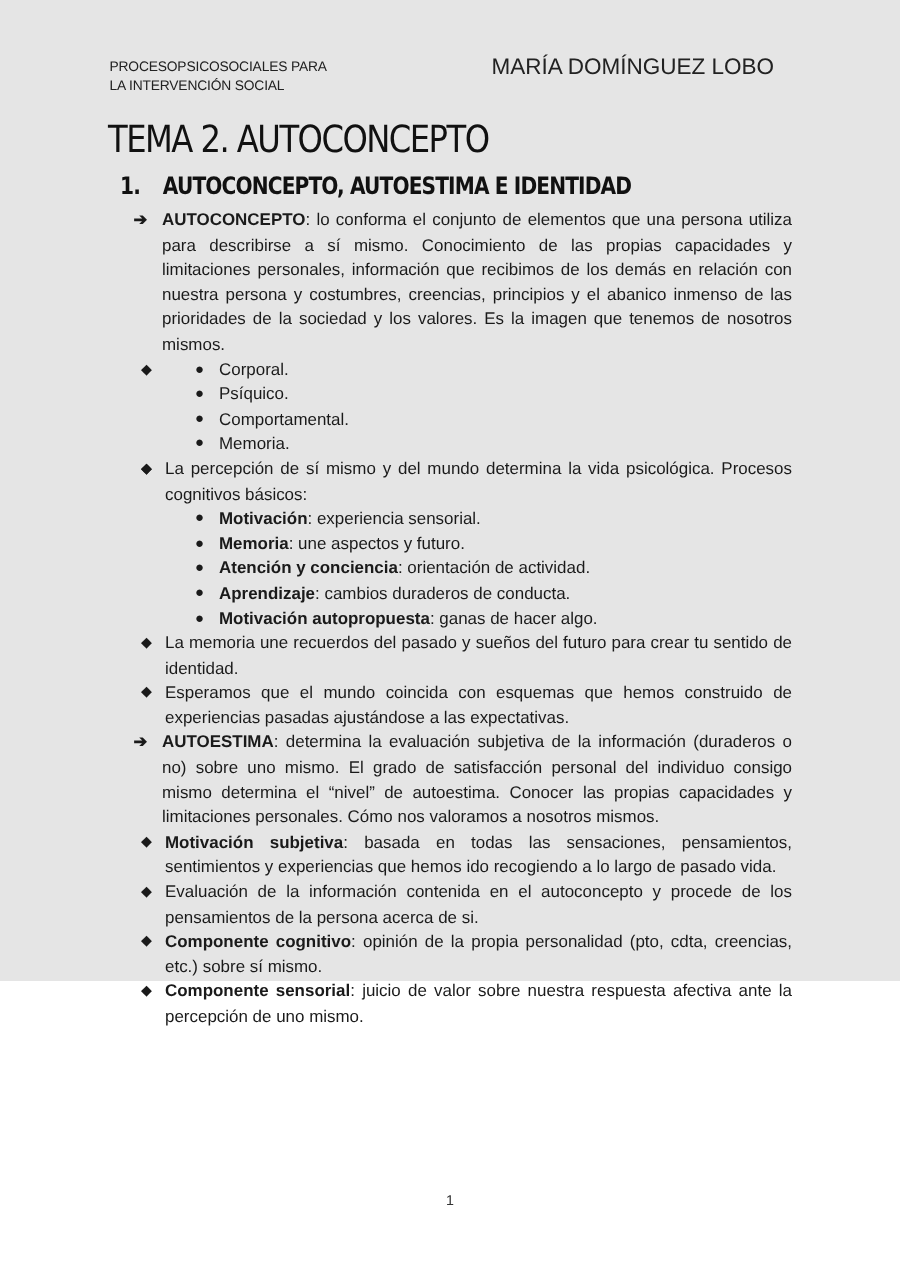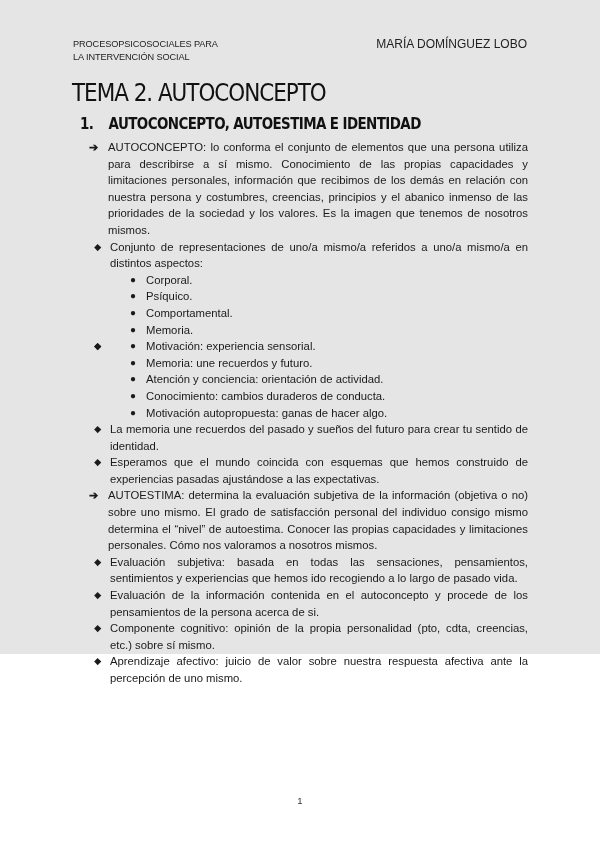--- a/index.html
+++ b/index.html
@@ -1,37 +1,37 @@
 <!DOCTYPE html>
 <html><head>
 <meta charset="utf-8">
 <style>
   html, body { margin: 0; padding: 0; background: #ffffff; }
   body { width: 600px; height: 848px; position: relative; overflow: hidden;
          font-family: "Liberation Sans", sans-serif; color: #1a1a1a; }
   .page { position: absolute; left: 0; top: 0; width: 600px; height: 654px; background: #e5e5e5; }
   .hdr-left { position: absolute; left: 73px; top: 38px; font-size: 9.2px; line-height: 13px;
               letter-spacing: -0.1px; color: #222; }
-  .hdr-right { position: absolute; right: 73px; top: 38px; font-size: 12px; line-height: 13px; color: #222; }
+  .hdr-right { position: absolute; right: 84px; top: 38px; font-size: 15px; line-height: 13px; color: #222; }
   .title { position: absolute; left: 72px; top: 78px; font-size: 25px; line-height: 30px;
            font-family: "DejaVu Sans", sans-serif; font-weight: normal; letter-spacing: -1.2px;
            transform: scaleX(0.86); transform-origin: left center; color: #111; margin: 0; }
   .h1 { position: absolute; left: 80px; top: 114px; font-size: 16px; line-height: 20px;
         font-family: "DejaVu Sans", sans-serif; letter-spacing: -0.7px;
         transform: scaleX(0.84); transform-origin: left center; color: #111; margin: 0; white-space: nowrap; }
   .h1 .num { display: inline-block; width: 34px; }
   .body { position: absolute; left: 73px; top: 139px; width: 455px; font-size: 11.3px; line-height: 16.6px; }
   .intro { margin: 0; letter-spacing: -0.2px; }
   .arrow-item { position: relative; padding-left: 35px; margin: 0; text-align: justify; }
   .arrow-item > .mk { position: absolute; left: 16px; top: 0; font-size: 11px; font-weight: bold; }
   .lvl2 { position: relative; padding-left: 37px; margin: 0; text-align: justify; }
   .lvl2 > .mk { position: absolute; left: 21px; top: 0; font-size: 9.5px; }
   .lvl3 { position: relative; padding-left: 73px; margin: 0; }
   .lvl3 > .mk { position: absolute; left: 57px; top: 0; font-size: 10px; }
-  b { font-weight: normal; }
+  b { font-weight: bold; }
   .pnum { position: absolute; left: 0; width: 600px; top: 795px; text-align: center; font-size: 9.5px; color: #333; }
 </style>
 </head>
 <body>
 
 <div class="page">
 
   <div class="hdr-left">
     <div>PROCESOPSICOSOCIALES PARA</div>
     <div>LA INTERVENCIÓN SOCIAL</div>
@@ -42,59 +42,59 @@
 
   <h2 class="h1"><span class="num">1.</span><span>AUTOCONCEPTO, AUTOESTIMA E IDENTIDAD</span></h2>
 
   <div class="body">
 
     <p class="arrow-item">
       <span class="mk">➔</span><b>AUTOCONCEPTO</b><span>: lo conforma el conjunto de elementos que una persona utiliza para describirse a sí mismo. Conocimiento de las propias capacidades y limitaciones personales, información que recibimos de los demás en relación con nuestra persona y costumbres, creencias, principios y el abanico inmenso de las prioridades de la sociedad y los valores. Es la imagen que tenemos de nosotros mismos.</span>
     </p>
 
     <p class="lvl2">
-      <span class="mk">◆</span><span>Conjunto de representaciones de uno/a mismo/a referidos a uno/a mismo/a en distintos aspectos:</span>
+      <span class="mk">◆</span>
     </p>
     <p class="lvl3"><span class="mk">●</span><span>Corporal.</span></p>
     <p class="lvl3"><span class="mk">●</span><span>Psíquico.</span></p>
     <p class="lvl3"><span class="mk">●</span><span>Comportamental.</span></p>
     <p class="lvl3"><span class="mk">●</span><span>Memoria.</span></p>
 
     <p class="lvl2">
       <span class="mk">◆</span>
     </p>
 
     <p class="lvl2">
-      <span class="mk">◆</span>
+      <span class="mk">◆</span><span>La percepción de sí mismo y del mundo determina la vida psicológica. Procesos cognitivos básicos:</span>
     </p>
     <p class="lvl3"><span class="mk">●</span><b>Motivación</b><span>: experiencia sensorial.</span></p>
-    <p class="lvl3"><span class="mk">●</span><b>Memoria</b><span>: une recuerdos y futuro.</span></p>
+    <p class="lvl3"><span class="mk">●</span><b>Memoria</b><span>: une aspectos y futuro.</span></p>
     <p class="lvl3"><span class="mk">●</span><b>Atención y conciencia</b><span>: orientación de actividad.</span></p>
-    <p class="lvl3"><span class="mk">●</span><b>Conocimiento</b><span>: cambios duraderos de conducta.</span></p>
+    <p class="lvl3"><span class="mk">●</span><b>Aprendizaje</b><span>: cambios duraderos de conducta.</span></p>
     <p class="lvl3"><span class="mk">●</span><b>Motivación autopropuesta</b><span>: ganas de hacer algo.</span></p>
 
     <p class="lvl2">
       <span class="mk">◆</span><span>La memoria une recuerdos del pasado y sueños del futuro para crear tu sentido de identidad.</span>
     </p>
     <p class="lvl2">
       <span class="mk">◆</span><span>Esperamos que el mundo coincida con esquemas que hemos construido de experiencias pasadas ajustándose a las expectativas.</span>
     </p>
 
     <p class="arrow-item">
-      <span class="mk">➔</span><b>AUTOESTIMA</b><span>: determina la evaluación subjetiva de la información (objetiva o no) sobre uno mismo. El grado de satisfacción personal del individuo consigo mismo determina el “nivel” de autoestima. Conocer las propias capacidades y limitaciones personales. Cómo nos valoramos a nosotros mismos.</span>
+      <span class="mk">➔</span><b>AUTOESTIMA</b><span>: determina la evaluación subjetiva de la información (duraderos o no) sobre uno mismo. El grado de satisfacción personal del individuo consigo mismo determina el “nivel” de autoestima. Conocer las propias capacidades y limitaciones personales. Cómo nos valoramos a nosotros mismos.</span>
     </p>
 
     <p class="lvl2">
-      <span class="mk">◆</span><b>Evaluación subjetiva</b><span>: basada en todas las sensaciones, pensamientos, sentimientos y experiencias que hemos ido recogiendo a lo largo de pasado vida.</span>
+      <span class="mk">◆</span><b>Motivación subjetiva</b><span>: basada en todas las sensaciones, pensamientos, sentimientos y experiencias que hemos ido recogiendo a lo largo de pasado vida.</span>
     </p>
     <p class="lvl2">
       <span class="mk">◆</span><span>Evaluación de la información contenida en el autoconcepto y procede de los pensamientos de la persona acerca de si.</span>
     </p>
     <p class="lvl2">
       <span class="mk">◆</span><b>Componente cognitivo</b><span>: opinión de la propia personalidad (pto, cdta, creencias, etc.) sobre sí mismo.</span>
     </p>
     <p class="lvl2">
-      <span class="mk">◆</span><b>Aprendizaje afectivo</b><span>: juicio de valor sobre nuestra respuesta afectiva ante la percepción de uno mismo.</span>
+      <span class="mk">◆</span><b>Componente sensorial</b><span>: juicio de valor sobre nuestra respuesta afectiva ante la percepción de uno mismo.</span>
     </p>
   </div>
 
   <div class="pnum">1</div>
 </div>
 
 </body></html>

